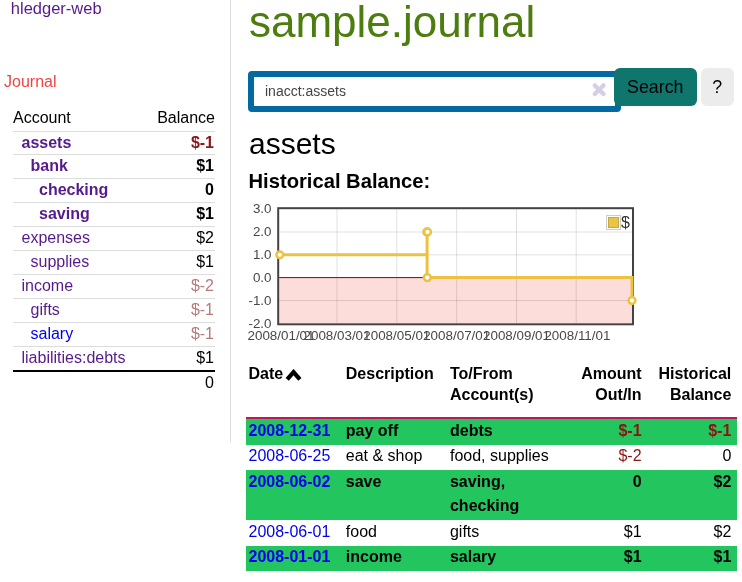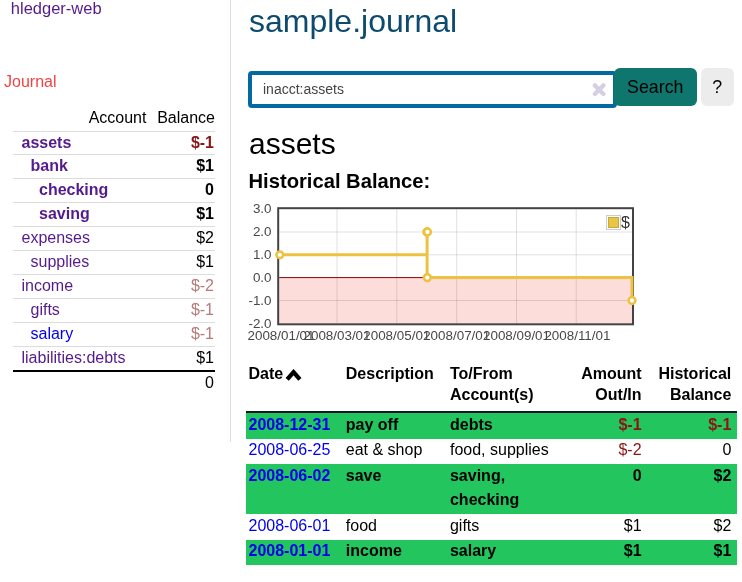--- a/index.html
+++ b/index.html
@@ -4,47 +4,47 @@
 <style>
 * { margin:0; padding:0; box-sizing:content-box; }
 body { font-family:"Liberation Sans",sans-serif; background:#fff; }
 #page { position:relative; width:742px; height:582px; overflow:hidden; background:#fff; }
 a { text-decoration:none;text-align:center; }
 
 #sbline { position:absolute; left:230px; top:0; width:1px; height:442px; background:#ddd; }
 #brand { position:absolute; left:10.8px; top:-1px; font-size:16.5px; color:#551a8b; }
 #jlink { position:absolute; left:4px; top:73px; font-size:16px; color:#ef4444; }
 #acct { position:absolute; left:13px; top:107.5px; width:202px; border-collapse:collapse; font-size:16px; }
-#acct th { font-weight:normal; text-align:right; padding:0 0 3px 0; line-height:20px; }
+#acct th { font-weight:normal; text-align:left; padding:0 0 3px 0; line-height:20px; }
 #acct th.r { text-align:right; }
 #acct td { border-top:1px solid #ddd; line-height:16.9px; padding:3px 0; }
 #acct td.amt { text-align:right; padding-right:1px; font-weight:bold; }
 #acct tr.nb td.amt { font-weight:normal; }
 #acct a { color:#551a8b; }
 #acct .b a { font-weight:bold; }
 #acct .blue { color:#0000ee !important; }
 #acct .negd { color:#8b1616; }
 #acct .negl { color:#b87a7a; }
 #acct .d1 { padding-left:8.5px; }
 #acct .d2 { padding-left:17.5px; }
 #acct .d3 { padding-left:26px; }
 #acct tr.tot td { border-top:2px solid #000; }
 
-#title { position:absolute; left:249px; top:0.5px; font-size:32px; font-weight:normal; line-height:41px; color:#0c4a6e; }
+#title { position:absolute; left:249px; top:0.5px; font-size:44px; font-weight:normal; line-height:41px; color:#4d7c0f; }
 #sform { position:absolute; left:248px; top:67px; }
-#sinput { position:absolute; left:0; top:4px; width:338.5px; height:29px; border:4px solid #0369a1; border-radius:4px; background:#fff; font-size:14px; color:#444; line-height:29px; padding:0 11px; }
+#sinput { position:absolute; left:0; top:4px; width:338.5px; height:29px; border:6px solid #0369a1; border-radius:4px; background:#fff; font-size:14px; color:#444; line-height:29px; padding:0 11px; }
 #xicon { position:absolute; left:344px; top:15px; }
 #btnS { position:absolute; left:366px; top:0.5px; width:82.5px; height:38.5px; background:#0f766e; border-radius:6px; text-align:center; font-size:17.8px; line-height:38.5px; color:#000; }
 #btnQ { position:absolute; left:452.5px; top:0.5px; width:33.5px; height:38.5px; background:#ececec; border-radius:6px; text-align:center; font-size:17.8px; line-height:38.5px; color:#000; }
 #h2a { position:absolute; left:249px; top:127px; font-size:30px; font-weight:normal; line-height:34.5px; color:#000; }
 #histb { position:absolute; left:248.5px; top:170px; font-size:20.2px; font-weight:bold; line-height:22px; }
 #chart { position:absolute; left:236px; top:196px; }
 
 #reg { position:absolute; left:245.6px; top:361px; width:491px; table-layout:fixed; border-collapse:collapse; font-size:16px; }
-#reg th { text-align:left; vertical-align:top; line-height:21px; padding:2px 0 6px 3px; border-bottom:2px solid #0f172a; }
+#reg th { text-align:left; vertical-align:top; line-height:21px; padding:2px 0 12px 3px; border-bottom:2px solid #be185d; }
 #reg th.r, #reg td.r { text-align:right; padding-left:0; padding-right:5.3px; }
 #reg td { line-height:21px; padding:0.5px 0 4px 3px; vertical-align:top; }
 #reg tr.g td { background:#22c55e;font-weight:bold; }
 #reg a { color:#0000ee; }
 #reg td:first-child, #reg th:first-child { padding-left:2.9px; }
 #reg .neg { color:#8b1414; }
 #reg td.multi div+div { margin-top:3.8px; }
 </style>
 </head>
 <body>

